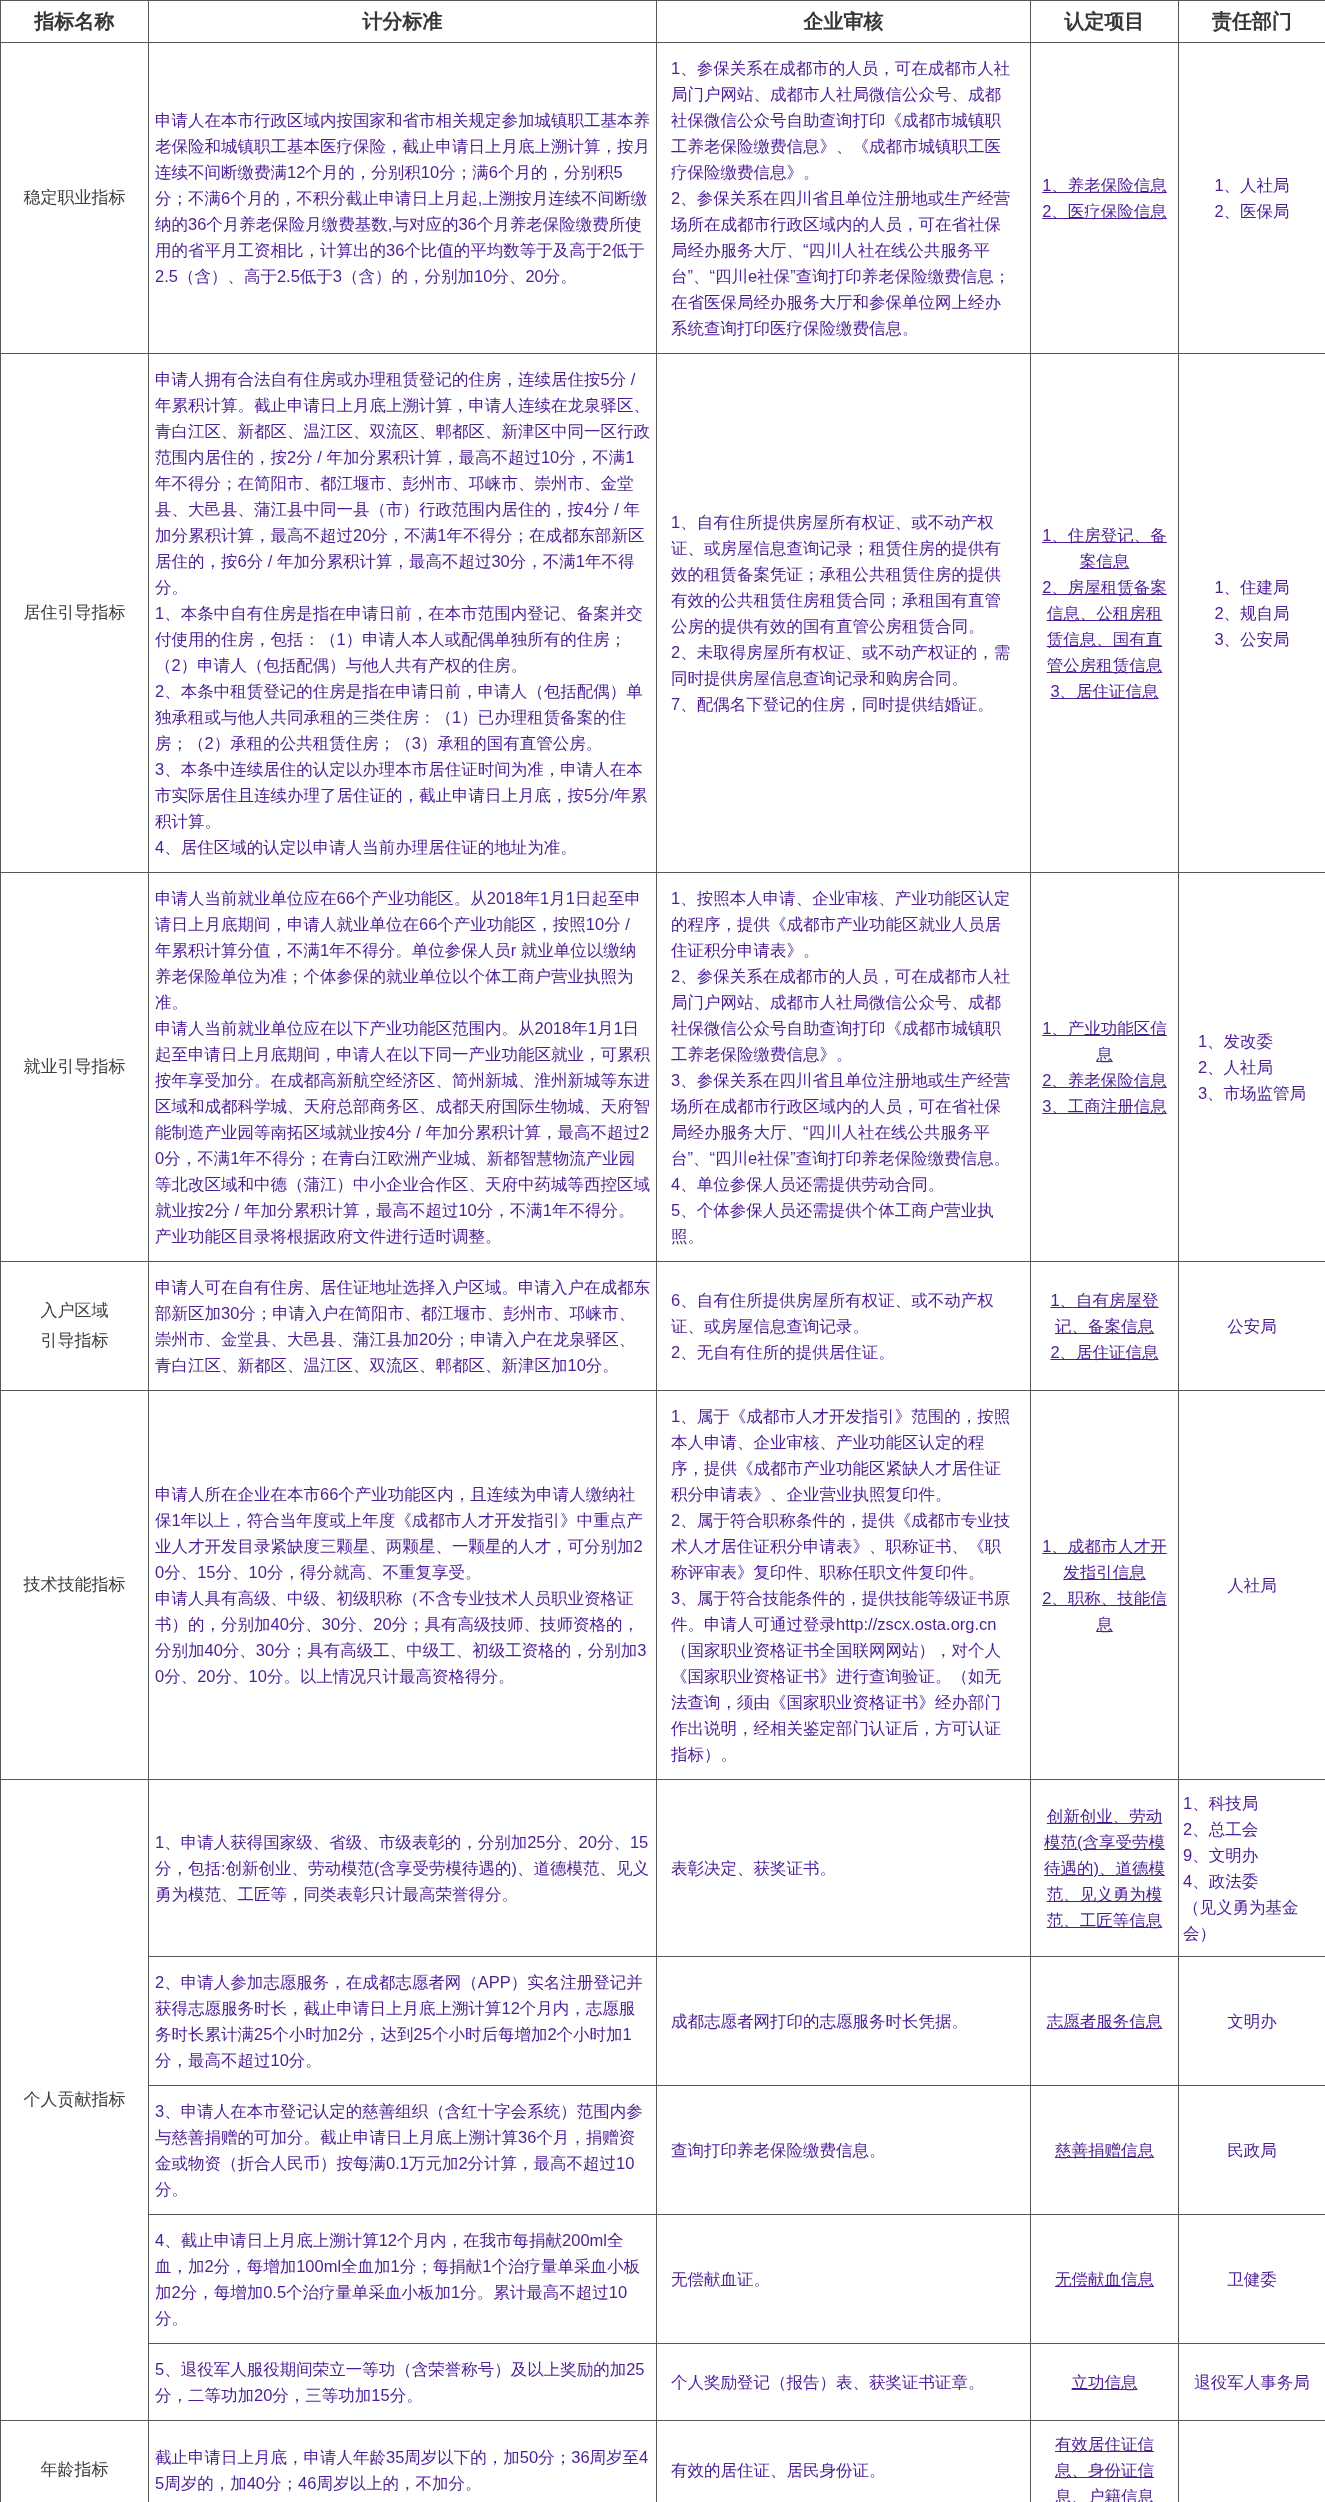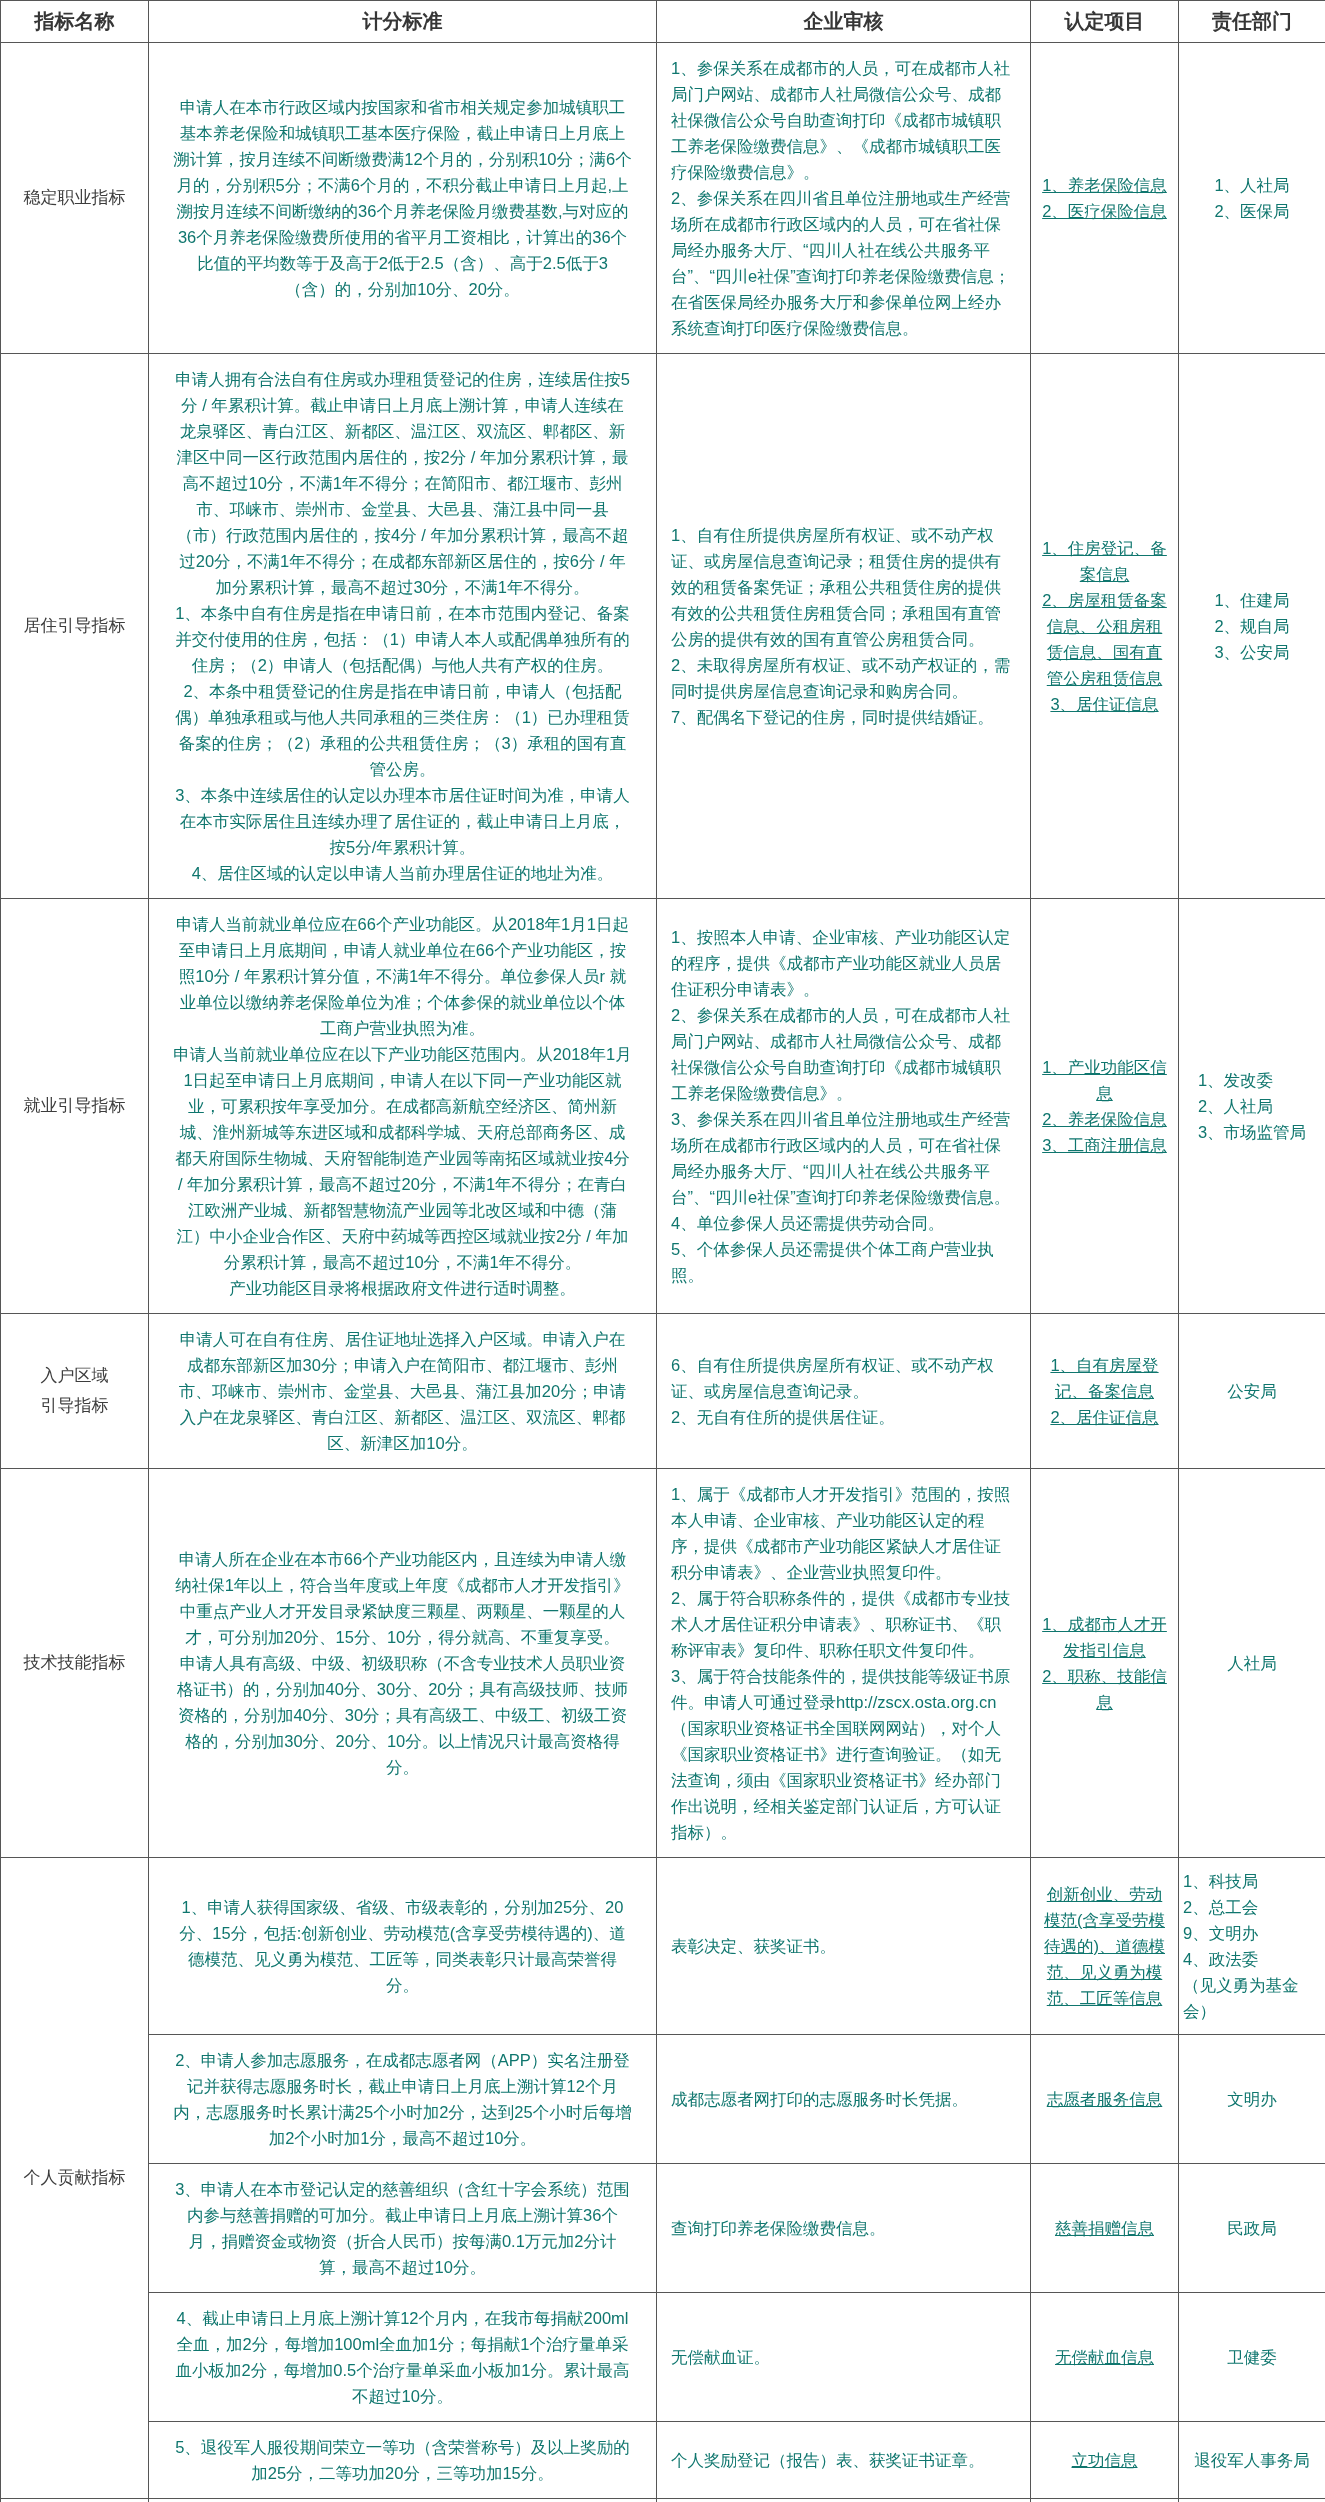--- a/index.html
+++ b/index.html
@@ -23,37 +23,37 @@
   .indicator-table th {
     font-size: 20px;
     font-weight: bold;
     color: #363636;
     height: 42px;
     text-align: center;
     vertical-align: middle;
     padding: 4px;
   }
   .indicator-table td {
-    color: #0f766e;
+    color: #4c1d95;
     font-size: 16.5px;
     line-height: 26px;
     vertical-align: middle;
     white-space: pre-wrap;
     word-break: break-all;
   }
   td.name-cell {
     text-align: center;
     font-size: 17px;
     color: #3d3d3d;
     padding: 10px 16px;
     line-height: 30px;
   }
   td.scoring-cell {
-    text-align: center;
-    padding: 12px 24px;
+    text-align: left;
+    padding: 12px 6px;
   }
   td.materials-cell {
     text-align: left;
     padding: 12px 14px;
   }
   td.items-cell {
     text-align: center;
     padding: 10px 9px;
     text-decoration: underline;
   }

